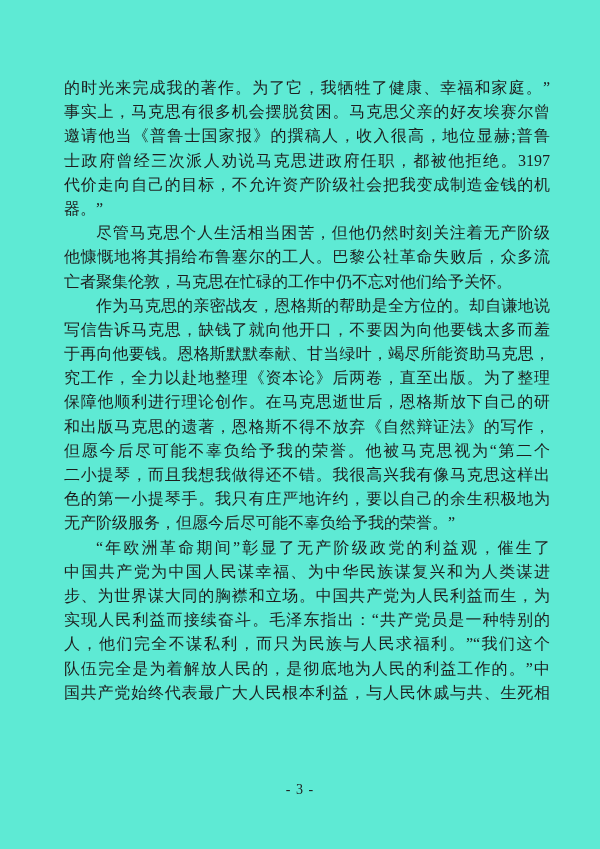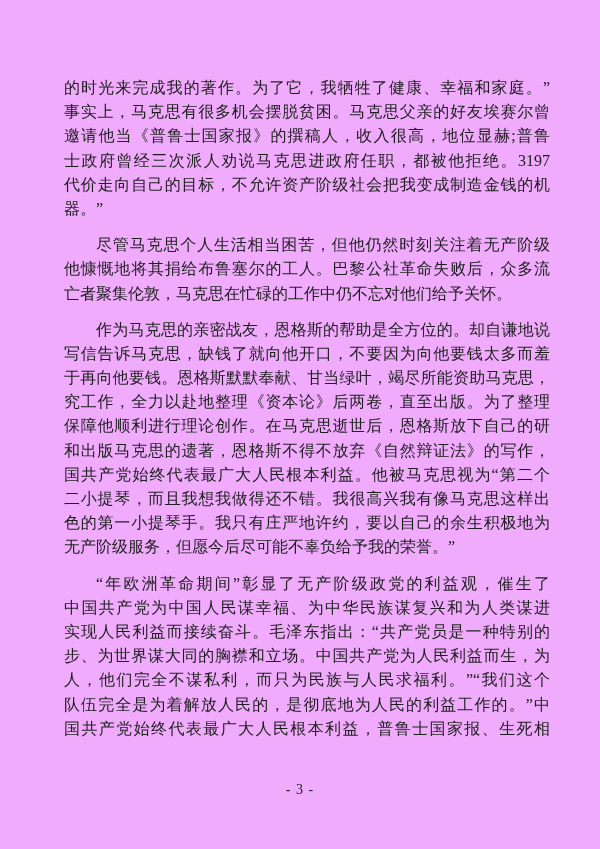--- a/index.html
+++ b/index.html
@@ -10,21 +10,21 @@
   body {
     width: 600px;
     height: 849px;
     position: relative;
     font-family: "Liberation Serif", "DejaVu Serif", serif;
     overflow: hidden;
   }
   .page {
     position: absolute;
     inset: 0;
-    background: #f0abfc;
+    background: #5eead4;
   }
   .text-block {
     position: absolute;
     left: 64px;
     top: 76px;
     width: 486px;
   }
   .line {
     font-size: 16px;
     height: 24.2px;
@@ -34,21 +34,20 @@
     text-align-last: justify;
     overflow: hidden;
     white-space: normal;
   }
   .line.left {
     text-align: left;
     text-align-last: left;
   }
   .line.indent {
     text-indent: 2em;
-    margin-top: 12px;
   }
   .footer {
     position: absolute;
     left: 0;
     top: 780px;
     width: 600px;
     text-align: center;
     font-size: 14px;
     line-height: 20px;
     color: #1e1e1e;
@@ -68,26 +67,26 @@
     <div class="line left">器。”</div>
     <div class="line indent">尽管马克思个人生活相当困苦，但他仍然时刻关注着无产阶级</div>
     <div class="line">他慷慨地将其捐给布鲁塞尔的工人。巴黎公社革命失败后，众多流</div>
     <div class="line left">亡者聚集伦敦，马克思在忙碌的工作中仍不忘对他们给予关怀。</div>
     <div class="line indent">作为马克思的亲密战友，恩格斯的帮助是全方位的。却自谦地说</div>
     <div class="line">写信告诉马克思，缺钱了就向他开口，不要因为向他要钱太多而羞</div>
     <div class="line">于再向他要钱。恩格斯默默奉献、甘当绿叶，竭尽所能资助马克思，</div>
     <div class="line">究工作，全力以赴地整理《资本论》后两卷，直至出版。为了整理</div>
     <div class="line">保障他顺利进行理论创作。在马克思逝世后，恩格斯放下自己的研</div>
     <div class="line">和出版马克思的遗著，恩格斯不得不放弃《自然辩证法》的写作，</div>
-    <div class="line">国共产党始终代表最广大人民根本利益。他被马克思视为“第二个</div>
+    <div class="line">但愿今后尽可能不辜负给予我的荣誉。他被马克思视为“第二个</div>
     <div class="line">二小提琴，而且我想我做得还不错。我很高兴我有像马克思这样出</div>
     <div class="line">色的第一小提琴手。我只有庄严地许约，要以自己的余生积极地为</div>
     <div class="line left">无产阶级服务，但愿今后尽可能不辜负给予我的荣誉。”</div>
     <div class="line indent">“年欧洲革命期间”彰显了无产阶级政党的利益观，催生了</div>
     <div class="line">中国共产党为中国人民谋幸福、为中华民族谋复兴和为人类谋进</div>
+    <div class="line">步、为世界谋大同的胸襟和立场。中国共产党为人民利益而生，为</div>
     <div class="line">实现人民利益而接续奋斗。毛泽东指出：“共产党员是一种特别的</div>
-    <div class="line">步、为世界谋大同的胸襟和立场。中国共产党为人民利益而生，为</div>
     <div class="line">人，他们完全不谋私利，而只为民族与人民求福利。”“我们这个</div>
     <div class="line">队伍完全是为着解放人民的，是彻底地为人民的利益工作的。”中</div>
-    <div class="line">国共产党始终代表最广大人民根本利益，普鲁士国家报、生死相</div>
+    <div class="line">国共产党始终代表最广大人民根本利益，与人民休戚与共、生死相</div>
   </div>
   <div class="footer">- 3 -</div>
 </div>
 
 </body></html>

